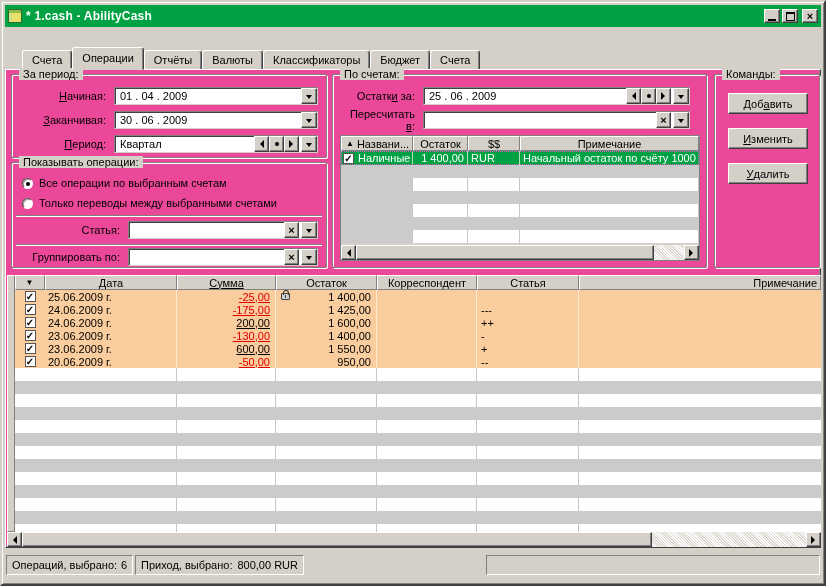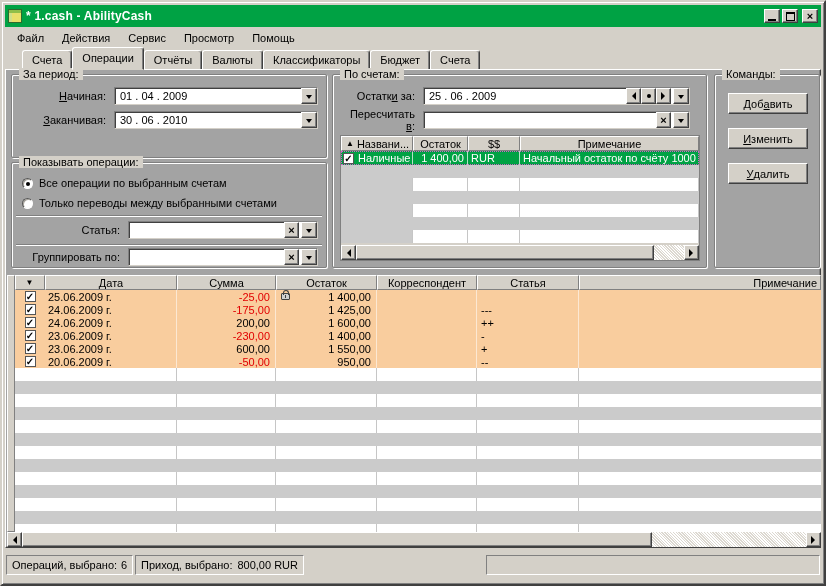--- a/index.html
+++ b/index.html
@@ -27,21 +27,21 @@
   
   .menubar{position:absolute;left:3px;top:25px;width:816px;height:22px;display:flex;align-items:center;padding-left:3px;}
   .menu-item{padding:3px 9px;}
   
   .tabstrip{position:absolute;left:18px;top:45px;width:816px;height:23px;display:flex;align-items:flex-end;padding-left:2px;}
   .tab{position:relative;height:20px;padding:3px 9px 0 9px;background:#D4D0C8;
     border:1px solid;border-color:#fff #404040 #D4D0C8 #fff;border-radius:3px 3px 0 0;
     box-shadow:inset -1px 0 0 #808080;z-index:1;}
   .tab.active{height:23px;padding-top:4px;z-index:3;border-bottom-color:#D4D0C8;}
   
-  .tabpage{position:absolute;left:3px;top:67px;width:816px;height:479px;background:#a3a3a3;
+  .tabpage{position:absolute;left:3px;top:67px;width:816px;height:479px;background:#ec4899;
     border:1px solid;border-color:#fff #404040 #404040 #fff;box-shadow:inset -1px -1px 0 #808080;z-index:2;}
   
   .group{position:absolute;border:1px solid #808080;border-radius:2px;box-shadow:1px 1px 0 #fff, inset 1px 1px 0 #fff;}
   .gtitle{position:absolute;top:-7px;left:7px;background:#D4D0C8;padding:0 4px;}
   .g-period{left:5px;top:4px;width:316px;height:84px;}
   .g-filter{left:5px;top:92px;width:316px;height:106px;}
   .g-accounts{left:326px;top:4px;width:375px;height:194px;}
   .g-commands{left:708px;top:4px;width:106px;height:194px;}
   .frow{position:absolute;left:6px;right:8px;height:18px;display:flex;align-items:center;}
   .flabel{position:absolute;text-align:right;}
@@ -100,21 +100,21 @@
   .ops-gutter{position:absolute;left:0;top:0;bottom:15px;width:8px;background:#D4D0C8;
     border:1px solid;border-color:#fff #808080 #808080 #fff;}
   .ops-header{position:absolute;left:8px;right:0;top:0;height:15px;display:flex;}
   .ops-body{position:absolute;left:8px;right:0;top:15px;bottom:15px;overflow:hidden;}
   .ops-row{display:flex;height:13px;background:var(--roworange,#F9CD9E);align-items:center;}
   .oc{height:13px;display:flex;align-items:center;white-space:nowrap;overflow:hidden;}
   .oc.sep{border-right:1px solid rgba(255,255,255,.55);}
   .oc.r{justify-content:flex-end;padding-right:5px;text-align:right;}
   .c0{width:30px;justify-content:center;}
   .c1{width:132px;padding-left:3px;}
-  .c2{width:99px;}
+  .c2{width:99px;text-decoration:underline;}
   .c3{width:101px;position:relative;}
   .c4{width:100px;}
   .c5{width:102px;padding-left:4px;}
   .c6{flex:1;}
   .neg{color:var(--negred,#E10000);}
   .lock{position:absolute;left:5px;top:3px;width:9px;height:7px;background:#cfcfcf;border:1px solid #404040;border-radius:1px;}
   .lock::before{content:"";position:absolute;left:1px;top:-4px;width:4px;height:4px;border:1px solid #404040;border-bottom:none;border-radius:3px 3px 0 0;}
   .lock::after{content:"";position:absolute;left:3px;top:1px;width:1px;height:3px;background:#404040;}
   
   .statusbar{position:absolute;left:3px;top:550px;width:816px;height:26px;}
@@ -136,27 +136,20 @@
         </div>
       <div class="win-btn">
           <div class="glyph-max"></div>
         </div>
       <div class="win-btn close">
           <span class="glyph-x">×</span>
         </div>
     </div>
   </div>
 
-  <div class="menubar" id="menubar">
-      <span class="menu-item">Файл</span>
-      <span class="menu-item">Действия</span>
-      <span class="menu-item">Сервис</span>
-      <span class="menu-item">Просмотр</span>
-      <span class="menu-item">Помощь</span>
-    </div>
 
   <div class="tabstrip" id="tabstrip">
       <div class="tab">Счета</div>
       <div class="tab active">Операции</div>
       <div class="tab">Отчёты</div>
       <div class="tab">Валюты</div>
       <div class="tab">Классификаторы</div>
       <div class="tab">Бюджет</div>
       <div class="tab">Счета</div>
     </div>
@@ -172,26 +165,47 @@
           <span class="fbtns">
               <span class="cbtn">
                 <span class="tri-down"></span>
               </span>
             </span>
         </div>
       </div>
       <div class="frow" style="top:36px">
         <label class="flabel" style="left:0;width:88px"><u>З</u>аканчивая:</label>
         <div class="field" style="left:96px;right:0;">
-          <span class="fval">30 . 06 . 2010</span>
+          <span class="fval">30 . 06 . 2009</span>
           <span class="fbtns">
               <span class="cbtn">
                 <span class="tri-down"></span>
               </span>
             </span>
+        </div>
+      </div>
+      <div class="frow" style="top:60px">
+        <label class="flabel" style="left:0;width:88px"><u>П</u>ериод:</label>
+        <div class="field" style="left:96px;right:0;">
+          <span class="fval">Квартал</span>
+          <span class="fbtns">
+            <span class="cbtn narrow">
+                <span class="tri-left"></span>
+              </span>
+            <span class="cbtn narrow">
+                <span class="dotg"></span>
+              </span>
+            <span class="cbtn narrow">
+                <span class="tri-right"></span>
+              </span>
+            <span class="gapbtn"></span>
+            <span class="cbtn">
+                <span class="tri-down"></span>
+              </span>
+          </span>
         </div>
       </div>
     </div>
 
     <div class="group g-filter">
       <span class="gtitle">Показывать операции:</span>
       <div class="radio-row" style="top:33px">
         <span class="radio"></span>
         <span>Только переводы между выбранными счетами</span>
       </div>
@@ -395,21 +409,21 @@
               <div class="oc c3 sep r">1 600,00</div>
               <div class="oc c4 sep"></div>
               <div class="oc c5 sep">++</div>
               <div class="oc c6"></div>
             </div>
             <div class="ops-row">
               <div class="oc c0">
                 <span class="checkbox checked"></span>
               </div>
               <div class="oc c1 sep">23.06.2009 г.</div>
-              <div class="oc c2 sep r neg">-230,00</div>
+              <div class="oc c2 sep r neg">-130,00</div>
               <div class="oc c3 sep r">1 400,00</div>
               <div class="oc c4 sep"></div>
               <div class="oc c5 sep">-</div>
               <div class="oc c6"></div>
             </div>
             <div class="ops-row">
               <div class="oc c0">
                 <span class="checkbox checked"></span>
               </div>
               <div class="oc c1 sep">23.06.2009 г.</div>

